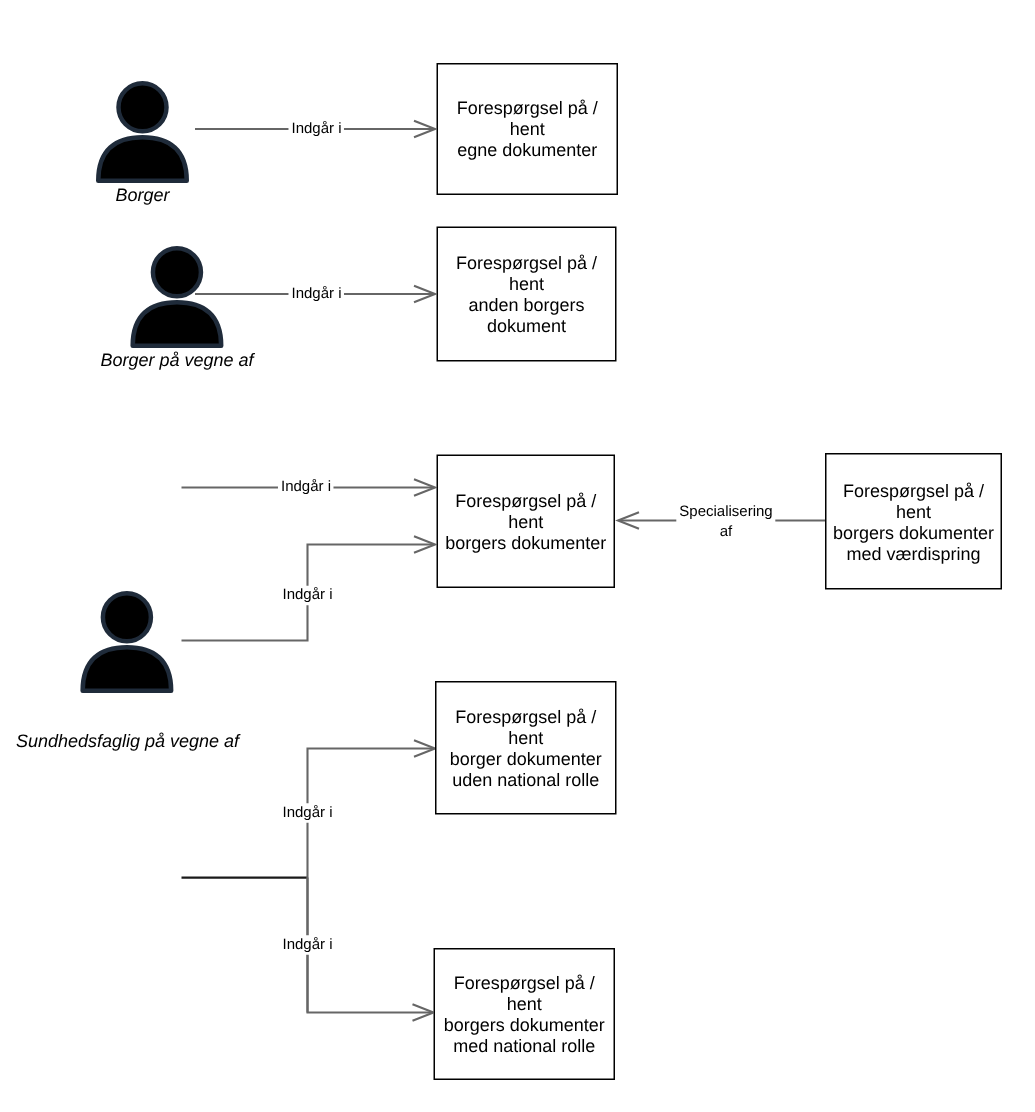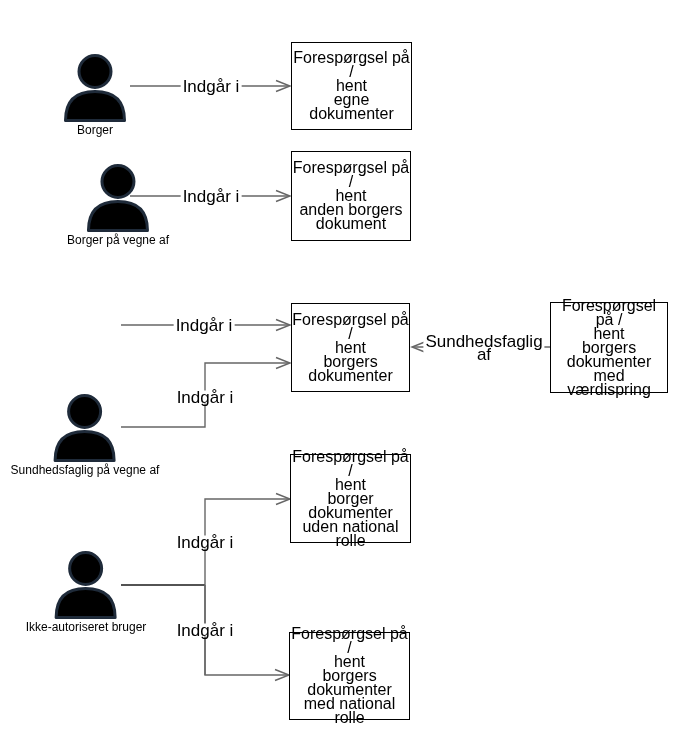--- a/index.html
+++ b/index.html
@@ -48,43 +48,44 @@
   .actor svg.person {
     display: block;
   }
   .actor-label {
     margin-top: 2px;
     font-size: 12px;
     line-height: 13px;
     color: #000000;
     white-space: nowrap;
     text-align: center;
+    font-style: italic;
   }
   .usecase {
     position: absolute;
     box-sizing: border-box;
     background: #ffffff;
     border: 1px solid #000000;
     display: flex;
     align-items: center;
     justify-content: center;
     text-align: center;
   }
   .usecase span {
-    font-size: 16px;
+    font-size: 12px;
     line-height: 14px;
     color: #000000;
     white-space: pre-line;
   }
   .edge-label {
     position: absolute;
     transform: translate(-50%, -50%);
     background: #ffffff;
     padding: 0 2px;
-    font-size: 17px;
+    font-size: 10px;
     line-height: 13px;
     color: #000000;
     white-space: pre-line;
     text-align: center;
   }
 </style>
 </head>
 <body>
 
 <div class="canvas">
@@ -123,35 +124,28 @@
 
   <div class="actor" style="left:95px; top:162px;margin-left:23px;">
     <svg class="person" width="64" height="70" viewBox="0 0 64 70">
       <path d="M2.5 68.5 C2.5 48 14 39.5 32 39.5 C50 39.5 61.5 48 61.5 68.5 Z" fill="#000000" stroke="#1f2b3a" stroke-width="3" stroke-linejoin="round"></path>
       <circle cx="32" cy="19.5" r="16" fill="#000000" stroke="#1f2b3a" stroke-width="3"></circle>
     </svg>
     <div class="actor-label">Borger på vegne af</div>
   </div>
 
 
-  <div class="actor" style="left:85px; top:392px;">
+  <div class="actor" style="left:85px; top:392px;gap:24px;">
     <svg class="person" width="64" height="70" viewBox="0 0 64 70">
       <path d="M2.5 68.5 C2.5 48 14 39.5 32 39.5 C50 39.5 61.5 48 61.5 68.5 Z" fill="#000000" stroke="#1f2b3a" stroke-width="3" stroke-linejoin="round"></path>
       <circle cx="32" cy="19.5" r="16" fill="#000000" stroke="#1f2b3a" stroke-width="3"></circle>
     </svg>
     <div class="actor-label">Sundhedsfaglig på vegne af</div>
   </div>
 
-  <div class="actor" style="left:86px; top:549px;">
-    <svg class="person" width="64" height="70" viewBox="0 0 64 70">
-      <path d="M2.5 68.5 C2.5 48 14 39.5 32 39.5 C50 39.5 61.5 48 61.5 68.5 Z" fill="#000000" stroke="#1f2b3a" stroke-width="3" stroke-linejoin="round"></path>
-      <circle cx="32" cy="19.5" r="16" fill="#000000" stroke="#1f2b3a" stroke-width="3"></circle>
-    </svg>
-    <div class="actor-label">Ikke-autoriseret bruger</div>
-  </div>
 
   <div class="usecase" style="left:291px; top:42px; width:121px; height:88px;">
     <span>Forespørgsel på  /
 hent
 egne dokumenter</span>
   </div>
 
   <div class="usecase" style="left:291px; top:151px; width:120px; height:90px;">
     <span>Forespørgsel på  /
 hent
@@ -183,18 +177,18 @@
     <span>Forespørgsel på /
 hent
 borgers dokumenter
 med værdispring</span>
   </div>
 
   <span class="edge-label" style="left:211px; top:86px;">Indgår i</span>
   <span class="edge-label" style="left:211px; top:196px;">Indgår i</span>
   <span class="edge-label" style="left:204px; top:325px;">Indgår i</span>
   <span class="edge-label" style="left:205px; top:397px;">Indgår i</span>
-  <span class="edge-label" style="left:484px; top:348px;">Sundhedsfaglig
+  <span class="edge-label" style="left:484px; top:348px;">Specialisering
 af</span>
   <span class="edge-label" style="left:205px; top:542px;">Indgår i</span>
   <span class="edge-label" style="left:205px; top:630px;">Indgår i</span>
 
 </div>
 
 </body></html>

